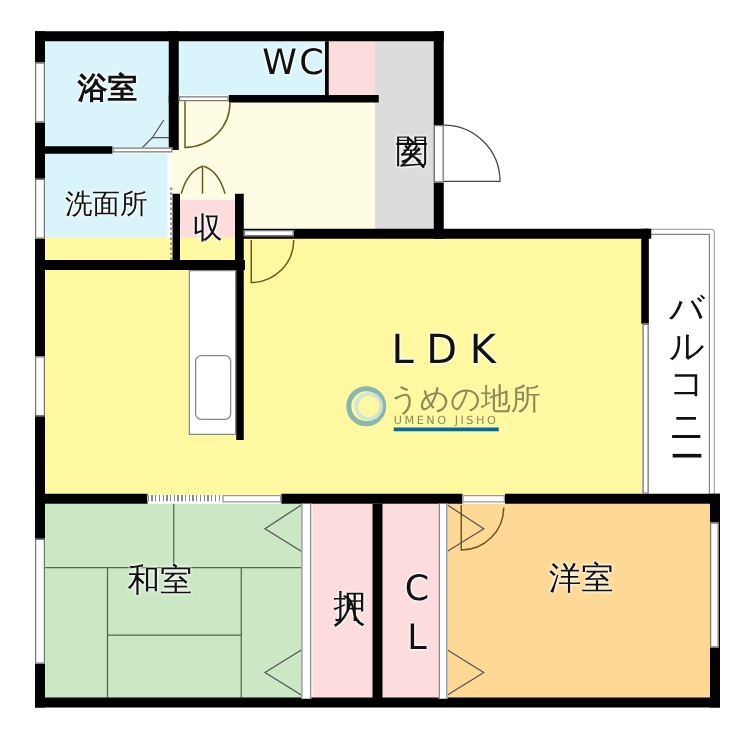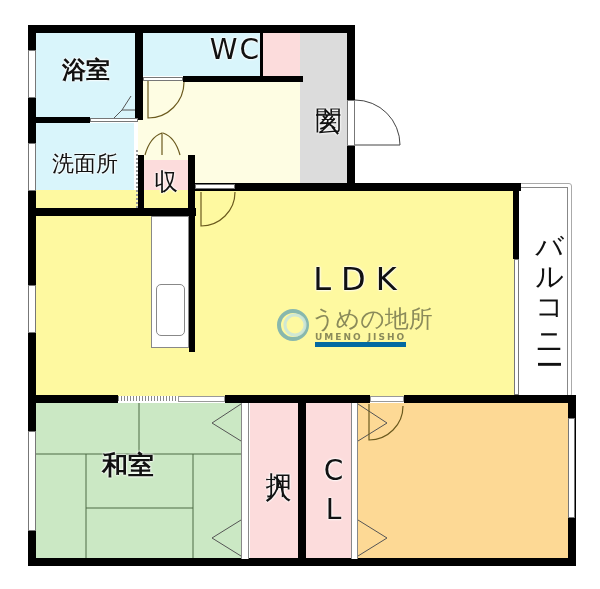--- a/index.html
+++ b/index.html
@@ -111,22 +111,23 @@
 <div class="lbl" style="left:143px;top:170px;width:46px;font-size:24px;">収</div>
 <div class="lbl" style="left:290px;top:263px;width:140px;font-size:32px;letter-spacing:10px;">LDK</div>
 <div class="lbl vert" style="left:524px;top:215px;width:40px;font-size:28px;">バルコニー</div>
 
 <div class="abs" style="left:275px;top:303px;width:170px;height:44px;">
   <svg width="36" height="40" viewBox="0 0 36 40" style="position:absolute;left:0;top:2px;">
     <circle cx="18" cy="20" r="14" fill="none" stroke="#6aa8b0" stroke-width="4" opacity="0.8"></circle>
     <circle cx="20" cy="20" r="10" fill="none" stroke="#cbe6d8" stroke-width="3" opacity="0.9"></circle>
   </svg>
   <div style="position:absolute;left:36px;top:0;font-size:24px;color:#8a8a5a;white-space:nowrap;text-align:center;">うめの地所</div>
-  <div style="position:absolute;left:40px;top:29px;font-size:9px;color:#8a8a5a;letter-spacing:2px;white-space:nowrap;border-bottom:5px solid #0369a1;font-weight:bold;">UMENO JISHO</div>
+  <div style="position:absolute;left:40px;top:29px;font-size:9px;color:#8a8a5a;letter-spacing:2px;white-space:nowrap;border-bottom:3px solid #0369a1;">UMENO JISHO</div>
 </div>
 
-<div class="lbl" style="left:86px;top:452px;width:84px;font-size:26px;font-weight:bold;">
+<div class="lbl" style="left:86px;top:452px;width:84px;font-size:26px;">
   <div>和室</div>
 </div>
 <div class="lbl vert" style="left:256px;top:452px;width:36px;font-size:26px;">押入</div>
 <div class="lbl vert" style="left:310px;top:454px;width:38px;font-size:28px;letter-spacing:6px;">CL</div>
 <div class="lbl" style="left:410px;top:450px;width:110px;font-size:26px;">
+  <div>洋室</div>
 </div>
 
 </body></html>

